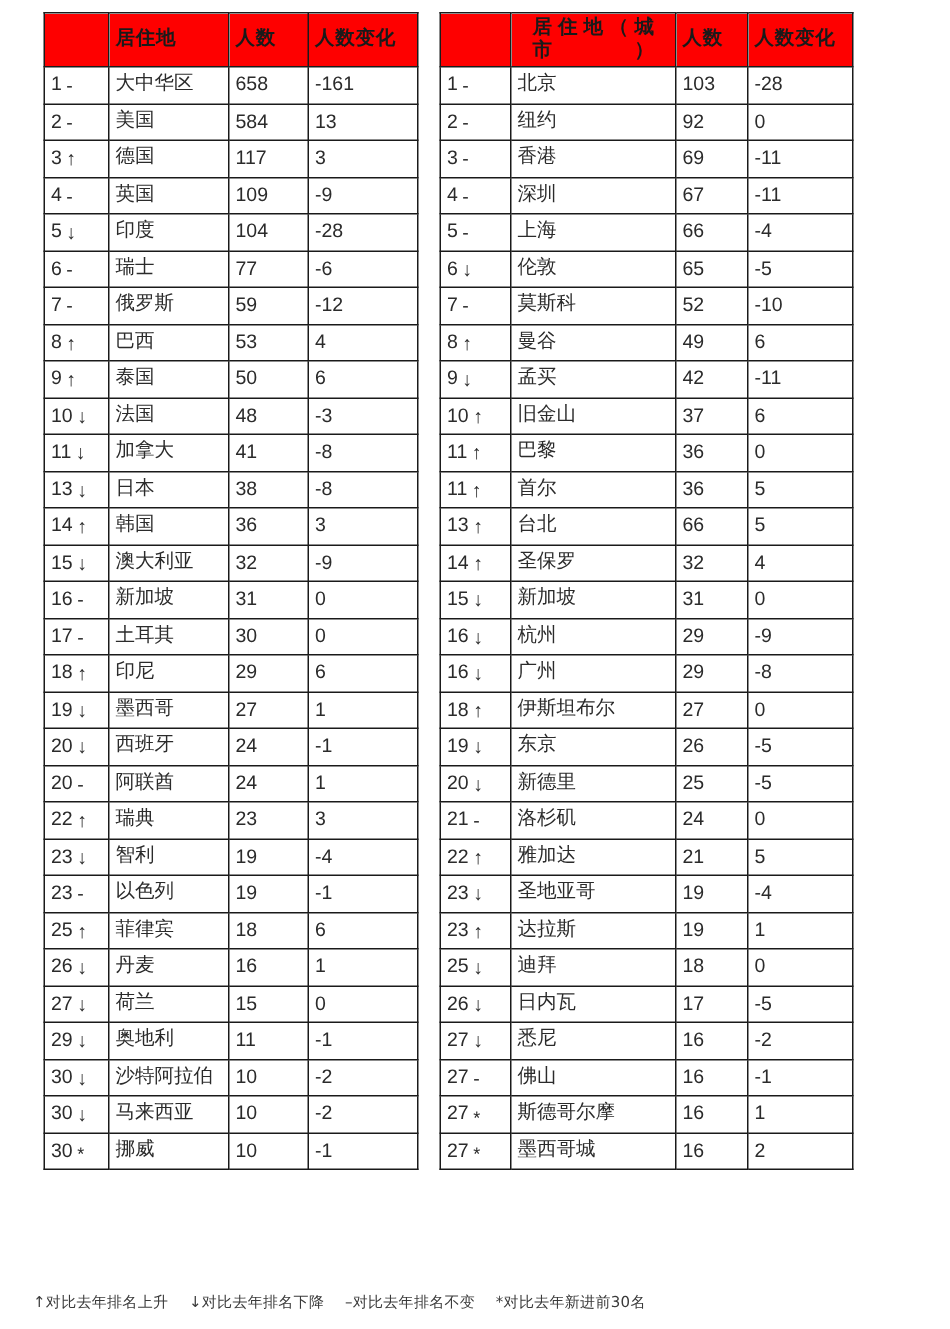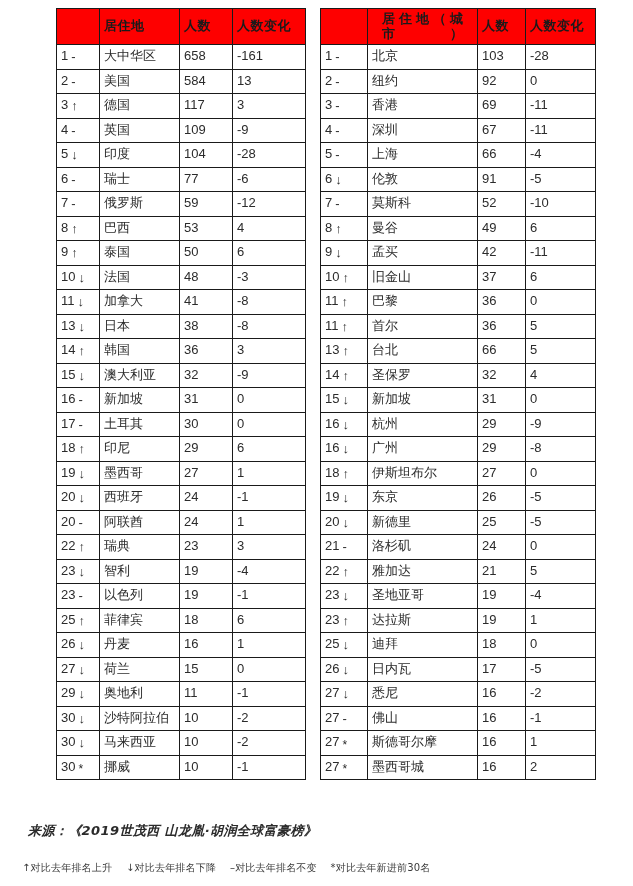--- a/index.html
+++ b/index.html
@@ -20,21 +20,20 @@
   #page {
     position: absolute;
     left: 0;
     top: 0;
     width: 633px;
     height: 886px;
   }
 
   .table-wrap {
     position: absolute;
-    margin-left: 27px;
   }
   #left-table-wrap  { left: 29px;  top: 8px; width: 249px; }
   #right-table-wrap { left: 293px; top: 8px; width: 275px; }
 
   table.rank-table {
     border-collapse: collapse;
     table-layout: fixed;
     width: 100%;
     background: #ffffff;
   }
@@ -542,21 +541,21 @@
             <td class="col-change">-4</td>
           </tr>
           <tr>
             <td class="col-rank">
               <span class="rank-cell">
                 <span class="rank-num">6</span>
                 <span class="rank-trend down">↓</span>
               </span>
             </td>
             <td class="col-name cjk">伦敦</td>
-            <td class="col-count">91</td>
+            <td class="col-count">65</td>
             <td class="col-change">-5</td>
           </tr>
           <tr>
             <td class="col-rank">
               <span class="rank-cell">
                 <span class="rank-num">7</span>
                 <span class="rank-trend flat">-</span>
               </span>
             </td>
             <td class="col-name cjk">莫斯科</td>
@@ -813,21 +812,20 @@
               </span>
             </td>
             <td class="col-name cjk">墨西哥城</td>
             <td class="col-count">16</td>
             <td class="col-change">2</td>
           </tr>
         </tbody>
     </table>
   </div>
 
-  <div id="source-line" class="cjk">来源：《2019世茂西 山龙胤·胡润全球富豪榜》</div>
 
   <div id="legend-line" class="cjk">
     <span>↑对比去年排名上升</span>
     <span class="sep"></span>
     <span>↓对比去年排名下降</span>
     <span class="sep"></span>
     <span>–对比去年排名不变</span>
     <span class="sep"></span>
     <span>*对比去年新进前30名</span>
   </div>

